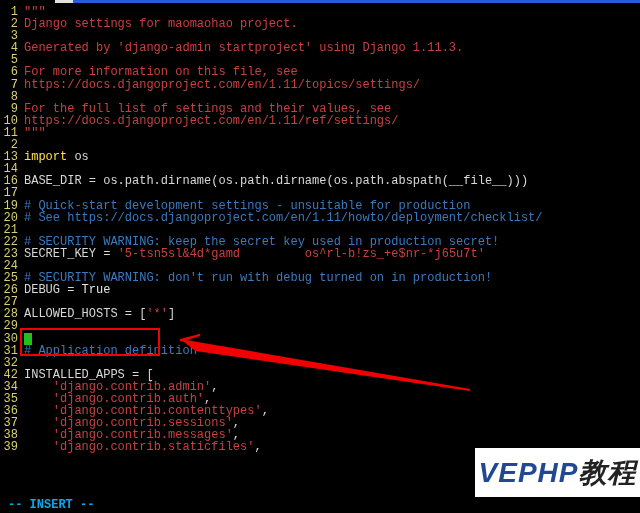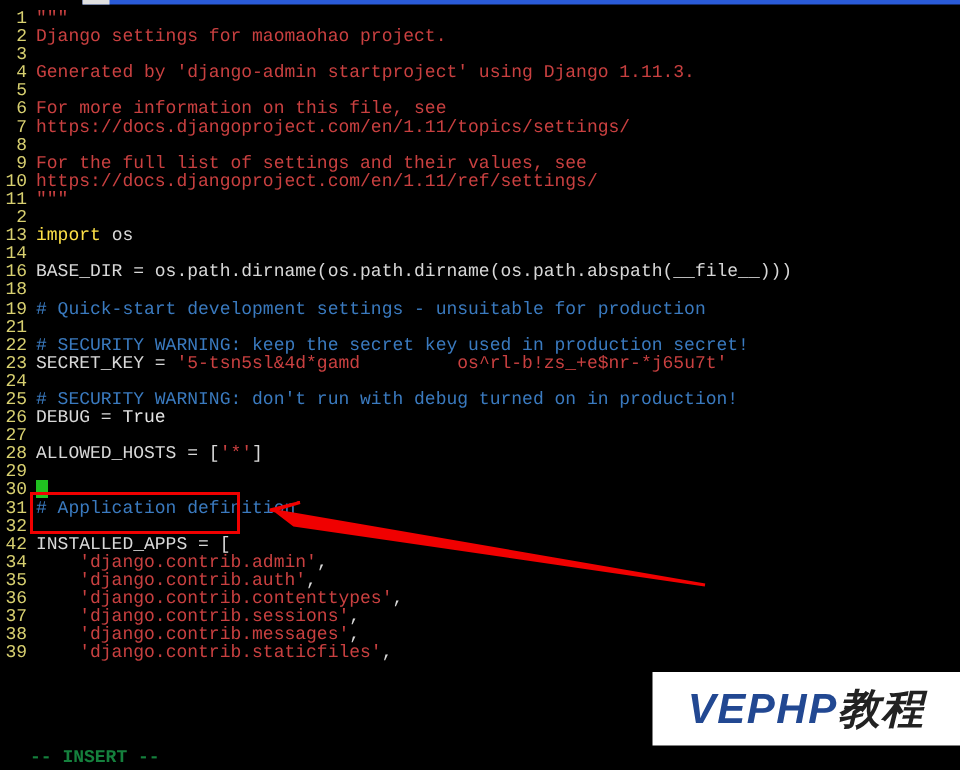--- a/index.html
+++ b/index.html
@@ -13,22 +13,22 @@
   .c-docstr{color:#c94040}
   .c-comment{color:#3a7abf}
   .c-kw{color:#fde047}
   .c-bool{color:#e5e5e5}
   .c-str{color:#c94040}
   .c-strx{color:#b0b0b0}
   .c-text{color:#d8d8d8}
   .highlight-box{position:absolute;border:2px solid #f00000;pointer-events:none}
   .arrow{position:absolute;pointer-events:none}
   .green-block{display:inline-block;width:8px;height:12px;background:#20c020;vertical-align:top}
-  .status{position:absolute;bottom:0;left:16px;right:0;height:16px;line-height:16px;background:#000;color:#15803d;font-weight:bold;padding-left:4px}
-  .watermark{position:absolute;bottom:15px;right:0;width:205px;height:50px;background:#fff;display:flex;align-items:center;justify-content:center}
+  .status{position:absolute;bottom:0;left:4px;right:0;height:16px;line-height:16px;background:#000;color:#0ea5e9;font-weight:bold;padding-left:4px}
+  .watermark{position:absolute;bottom:15px;right:0;width:165px;height:50px;background:#fff;display:flex;align-items:center;justify-content:center}
   .wm-text{font-family:Arial,sans-serif;font-size:28px;font-style:italic;font-weight:bold;letter-spacing:1px;color:#224892}
   .wm-text .z{color:#222}
 </style>
 </head>
 <body>
 
 <div class="editor">
   <div class="top-bar"></div>
   <div class="lines" id="lines">
       <div class="line"><span class="ln">1</span><span class="code"><span class="c-docstr">"""</span></span></div>
@@ -39,22 +39,23 @@
       <div class="line"><span class="ln">6</span><span class="code"><span class="c-docstr">For more information on this file, see</span></span></div>
       <div class="line"><span class="ln">7</span><span class="code"><span class="c-docstr">https://docs.djangoproject.com/en/1.11/topics/settings/</span></span></div>
       <div class="line"><span class="ln">8</span><span class="code"></span></div>
       <div class="line"><span class="ln">9</span><span class="code"><span class="c-docstr">For the full list of settings and their values, see</span></span></div>
       <div class="line"><span class="ln">10</span><span class="code"><span class="c-docstr">https://docs.djangoproject.com/en/1.11/ref/settings/</span></span></div>
       <div class="line"><span class="ln">11</span><span class="code"><span class="c-docstr">"""</span></span></div>
       <div class="line"><span class="ln">2</span><span class="code"></span></div>
       <div class="line"><span class="ln">13</span><span class="code"><span class="c-kw">import</span><span class="c-text"> os</span></span></div>
       <div class="line"><span class="ln">14</span><span class="code"></span></div>
       <div class="line"><span class="ln">16</span><span class="code"><span class="c-text">BASE_DIR = os.path.dirname(os.path.dirname(os.path.abspath(__file__)))</span></span></div>
-      <div class="line"><span class="ln">18</span><span class="code"></span></div>
+      <div class="line"><span class="ln">17</span><span class="code"></span></div>
       <div class="line"><span class="ln">19</span><span class="code"><span class="c-comment"># Quick-start development settings - unsuitable for production</span></span></div>
+      <div class="line"><span class="ln">20</span><span class="code"><span class="c-comment"># See https://docs.djangoproject.com/en/1.11/howto/deployment/checklist/</span></span></div>
       <div class="line"><span class="ln">21</span><span class="code"></span></div>
       <div class="line"><span class="ln">22</span><span class="code"><span class="c-comment"># SECURITY WARNING: keep the secret key used in production secret!</span></span></div>
       <div class="line"><span class="ln">23</span><span class="code"><span class="c-text">SECRET_KEY = </span><span class="c-str">'5-tsn5sl&amp;4d*gamd</span><span class="c-strx">         </span><span class="c-str">os^rl-b!zs_+e$nr-*j65u7t'</span></span></div>
       <div class="line"><span class="ln">24</span><span class="code"></span></div>
       <div class="line"><span class="ln">25</span><span class="code"><span class="c-comment"># SECURITY WARNING: don't run with debug turned on in production!</span></span></div>
       <div class="line"><span class="ln">26</span><span class="code"><span class="c-text">DEBUG = </span><span class="c-bool">True</span></span></div>
       <div class="line"><span class="ln">27</span><span class="code"></span></div>
       <div class="line"><span class="ln">28</span><span class="code"><span class="c-text">ALLOWED_HOSTS = [</span><span class="c-str">'*'</span><span class="c-text">]</span></span></div>
       <div class="line"><span class="ln">29</span><span class="code"></span></div>
       <div class="line"><span class="ln">30</span><span class="code"><span class="green-block"></span></span></div>

